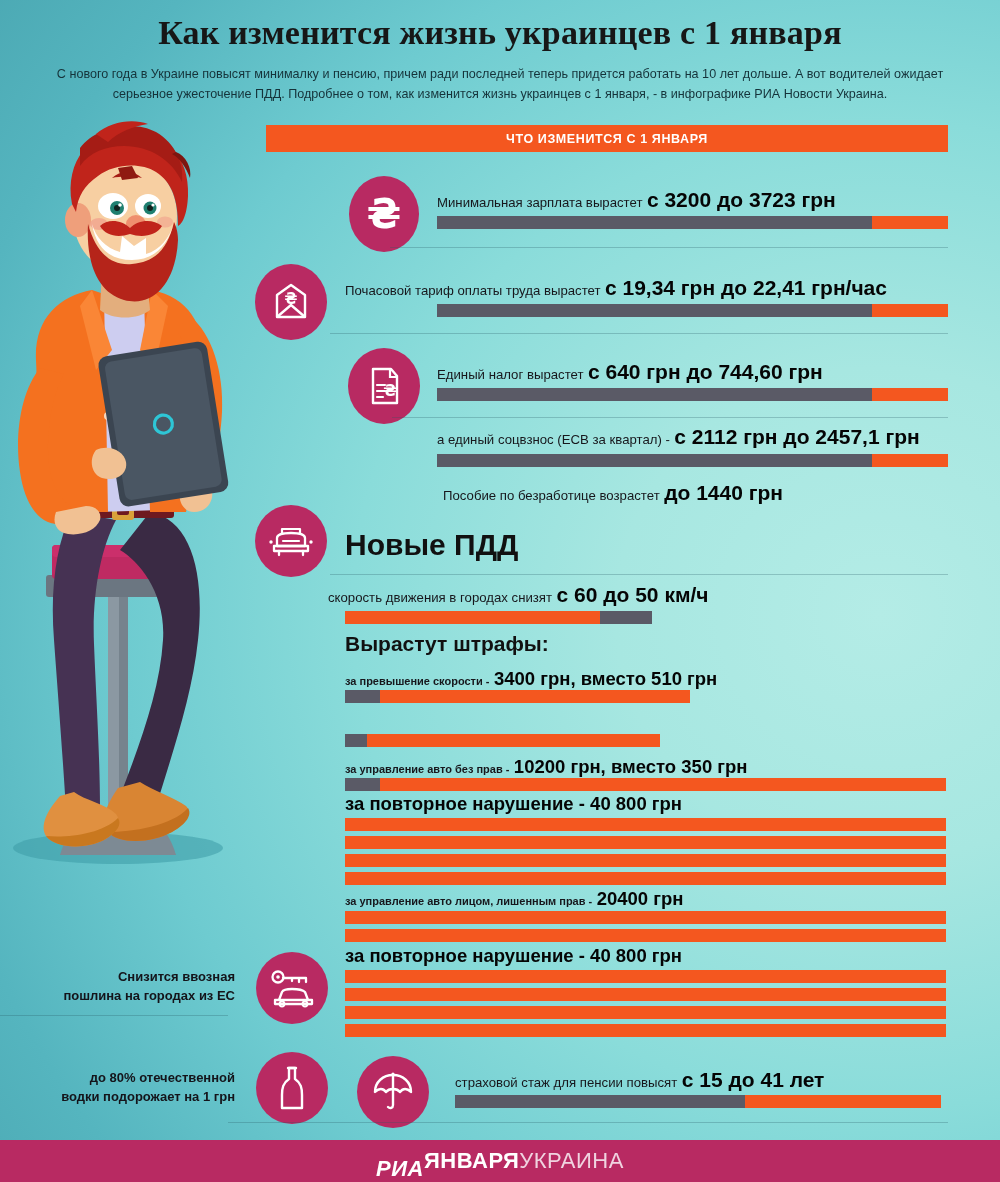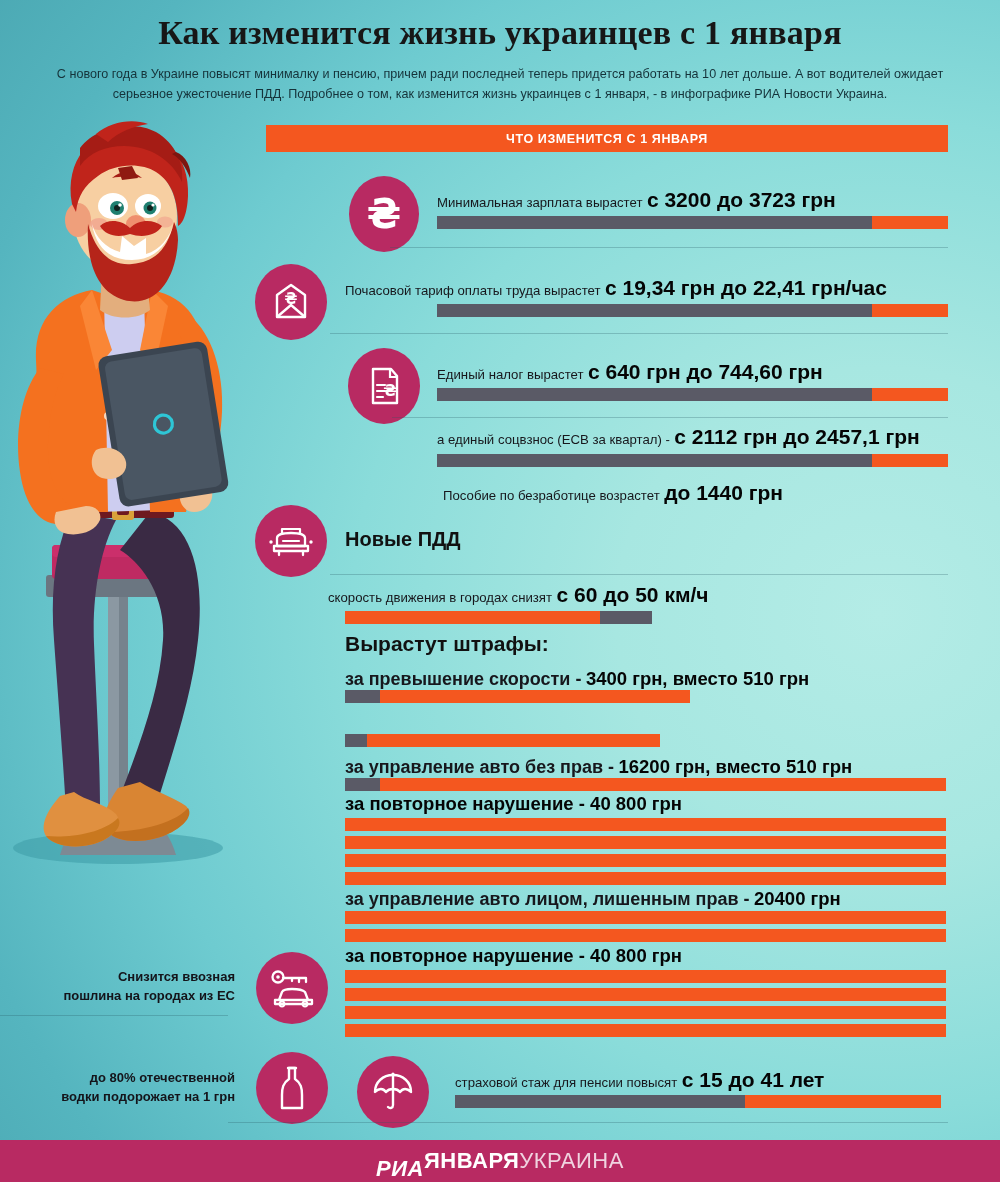--- a/index.html
+++ b/index.html
@@ -48,23 +48,23 @@
   .badge svg{display:block;}
   .badge .gl{
     color:#fff;font-weight:700;line-height:1;
     font-family:"DejaVu Sans", sans-serif;
   }
 
   
   .rowtext{position:absolute;white-space:nowrap;color:#121212;}
   .lbl{font-size:13.2px;font-weight:400;color:#17171c;}
   .val{font-size:21px;font-weight:700;color:#050505;}
-  .lbl-b{font-size:18px;font-weight:700;color:#17171c;}
+  .lbl-b{font-size:11px;font-weight:700;color:#17171c;}
   .val-b{font-size:18.5px;font-weight:700;color:#050505;}
-  .heading{font-size:20px;font-weight:700;color:#111;}
+  .heading{font-size:30px;font-weight:700;color:#111;}
 
   
   .bar{position:absolute;height:13px;display:flex;}
   .bar .g{background:#5a5a66;height:100%;}
   .bar .o{background:#f4571f;height:100%;}
 
   
   .cap{
     position:absolute;text-align:right;font-size:13px;font-weight:700;
     color:#14141a;line-height:19px;
@@ -283,21 +283,21 @@
       <div class="o" style="width:310px;"></div>
   </div>
 
   <div class="bar" style="left:345px;top:734px;width:315px;">
     <div class="g" style="width:22px;"></div>
       <div class="o" style="width:293px;"></div>
   </div>
 
   <div class="rowtext" style="left:345px;top:756px;">
     <span class="lbl-b">за управление авто без прав -</span>
-    <span class="val-b">16200 грн, вместо 510 грн</span>
+    <span class="val-b">10200 грн, вместо 350 грн</span>
   </div>
   <div class="bar" style="left:345px;top:778px;width:601px;">
     <div class="g" style="width:35px;"></div>
       <div class="o" style="width:566px;"></div>
   </div>
 
   <div class="rowtext" style="left:345px;top:793px;">
     <span class="val-b">за повторное нарушение - 40 800 грн</span>
   </div>
   <div class="bar" style="left:345px;top:818px;width:601px;">

